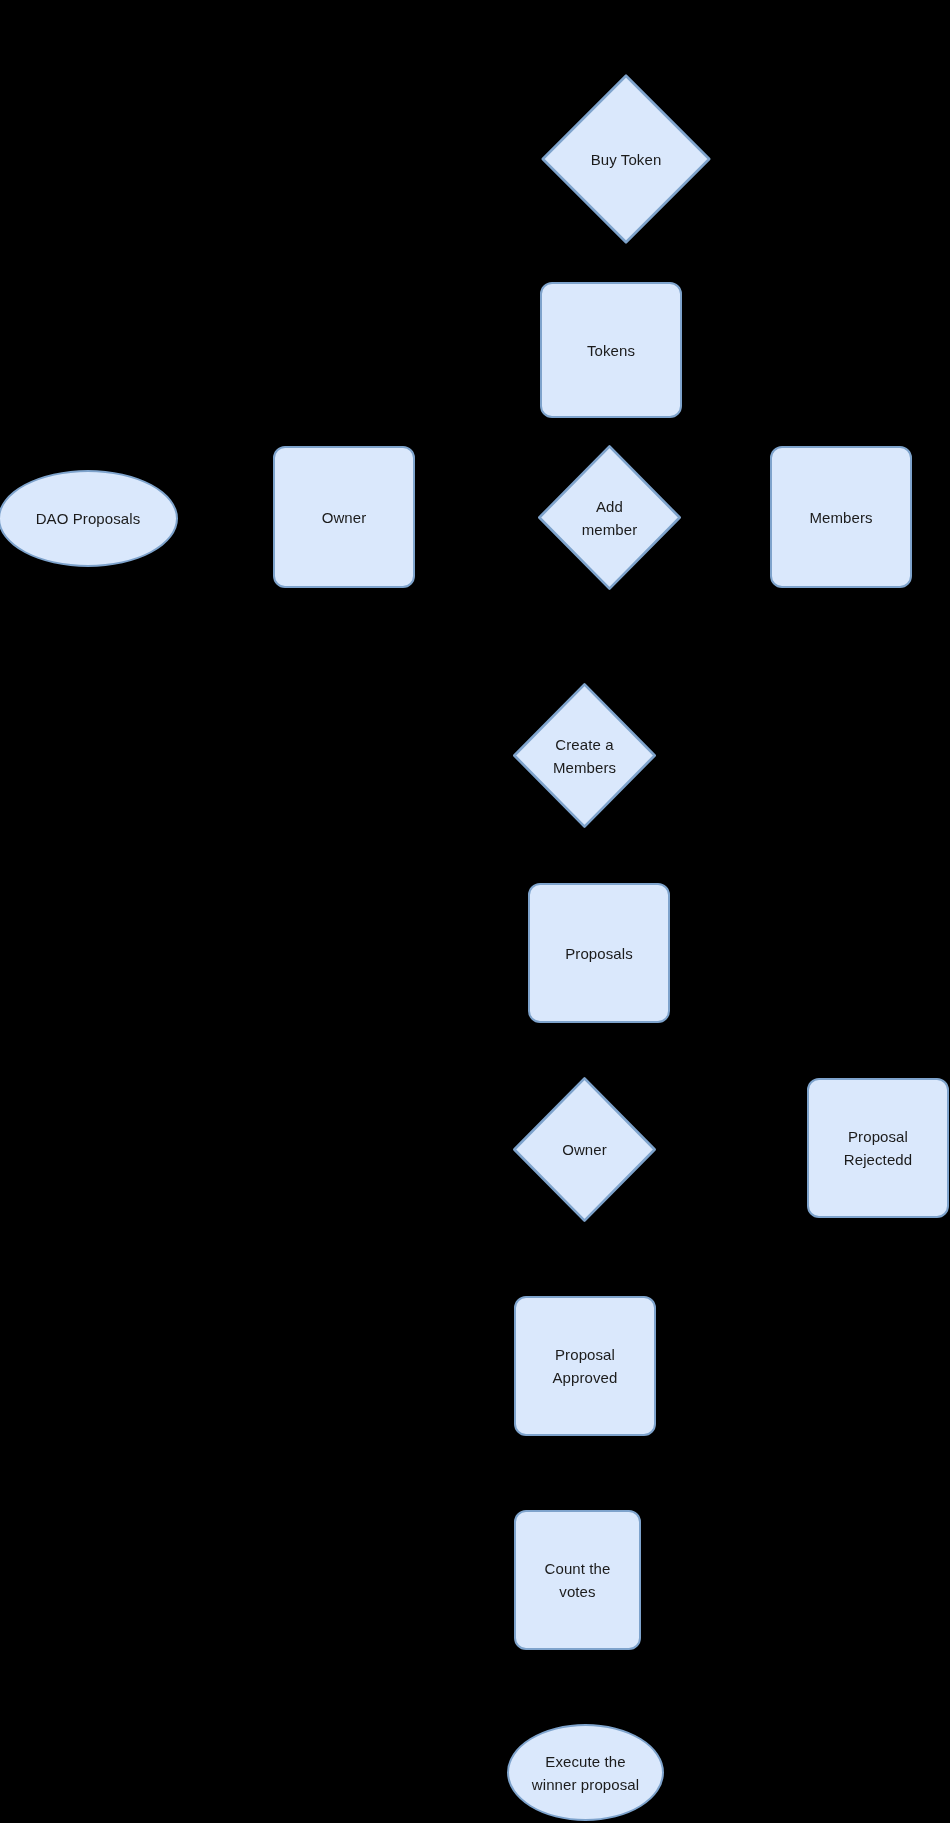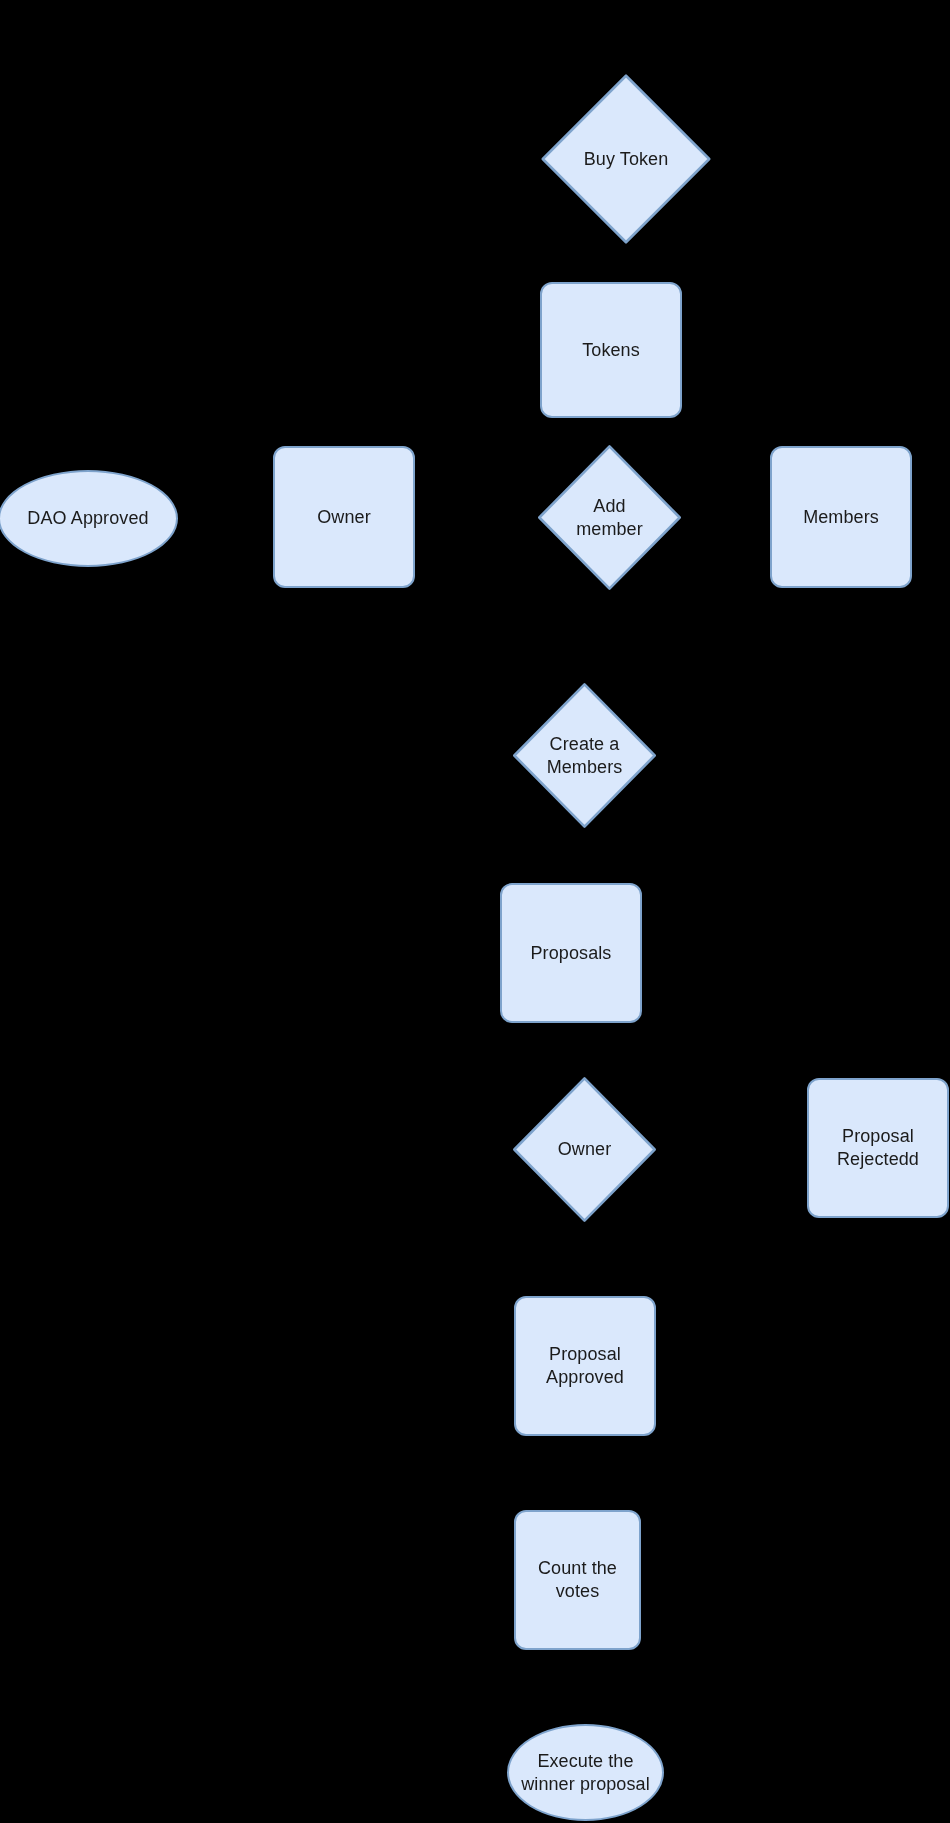--- a/index.html
+++ b/index.html
@@ -17,21 +17,21 @@
     font-family: "Liberation Sans", "DejaVu Sans", sans-serif;
   }
   .node {
     position: absolute;
     box-sizing: border-box;
     display: flex;
     align-items: center;
     justify-content: center;
     text-align: center;
     color: #1b1b1b;
-    font-size: 18px;
+    font-size: 15px;
     line-height: 23px;
     letter-spacing: 0.1px;
   }
   
   .node.rect {
     background: #dae8fc;
     border: 2px solid #7ea3cc;
     border-radius: 12px;
   }
   
@@ -70,21 +70,21 @@
     <div class="node diamond" style="left: 540px; top: 73px; width: 172px; height: 172px;">
       <svg viewBox="0 0 100 100" preserveAspectRatio="none">
         <polygon points="50,1.6 98.4,50 50,98.4 1.6,50" fill="#dae8fc" stroke="#7ea3cc" stroke-width="2.6" stroke-linejoin="round" vector-effect="non-scaling-stroke"></polygon>
       </svg>
       <span class="label">Buy Token</span>
     </div>
     <div class="node rect" style="left: 540px; top: 271px; width: 142px; height: 136px; margin-top: 11px;">
       <span class="label">Tokens</span>
     </div>
     <div class="node ellipse" style="left: -2px; top: 470px; width: 180px; height: 97px;">
-      <span class="label">DAO Approved</span>
+      <span class="label">DAO Proposals</span>
     </div>
     <div class="node diamond" style="left: 537px; top: 444px; width: 145px; height: 147px;">
       <svg viewBox="0 0 100 100" preserveAspectRatio="none">
         <polygon points="50,1.6 98.4,50 50,98.4 1.6,50" fill="#dae8fc" stroke="#7ea3cc" stroke-width="2.6" stroke-linejoin="round" vector-effect="non-scaling-stroke"></polygon>
       </svg>
       <span class="label">Add
 member</span>
     </div>
     <div class="node rect" style="left: 273px; top: 446px; width: 142px; height: 142px;">
       <span class="label">Owner</span>
@@ -92,21 +92,21 @@
     <div class="node rect" style="left: 770px; top: 446px; width: 142px; height: 142px;">
       <span class="label">Members</span>
     </div>
     <div class="node diamond" style="left: 512px; top: 682px; width: 145px; height: 147px;">
       <svg viewBox="0 0 100 100" preserveAspectRatio="none">
         <polygon points="50,1.6 98.4,50 50,98.4 1.6,50" fill="#dae8fc" stroke="#7ea3cc" stroke-width="2.6" stroke-linejoin="round" vector-effect="non-scaling-stroke"></polygon>
       </svg>
       <span class="label">Create a
 Members</span>
     </div>
-    <div class="node rect" style="left: 500px; top: 883px; width: 142px; height: 140px;">
+    <div class="node rect" style="left: 528px; top: 883px; width: 142px; height: 140px;">
       <span class="label">Proposals</span>
     </div>
     <div class="node diamond" style="left: 512px; top: 1076px; width: 145px; height: 147px;">
       <svg viewBox="0 0 100 100" preserveAspectRatio="none">
         <polygon points="50,1.6 98.4,50 50,98.4 1.6,50" fill="#dae8fc" stroke="#7ea3cc" stroke-width="2.6" stroke-linejoin="round" vector-effect="non-scaling-stroke"></polygon>
       </svg>
       <span class="label">Owner</span>
     </div>
     <div class="node rect" style="left: 807px; top: 1078px; width: 142px; height: 140px;">
       <span class="label">Proposal

